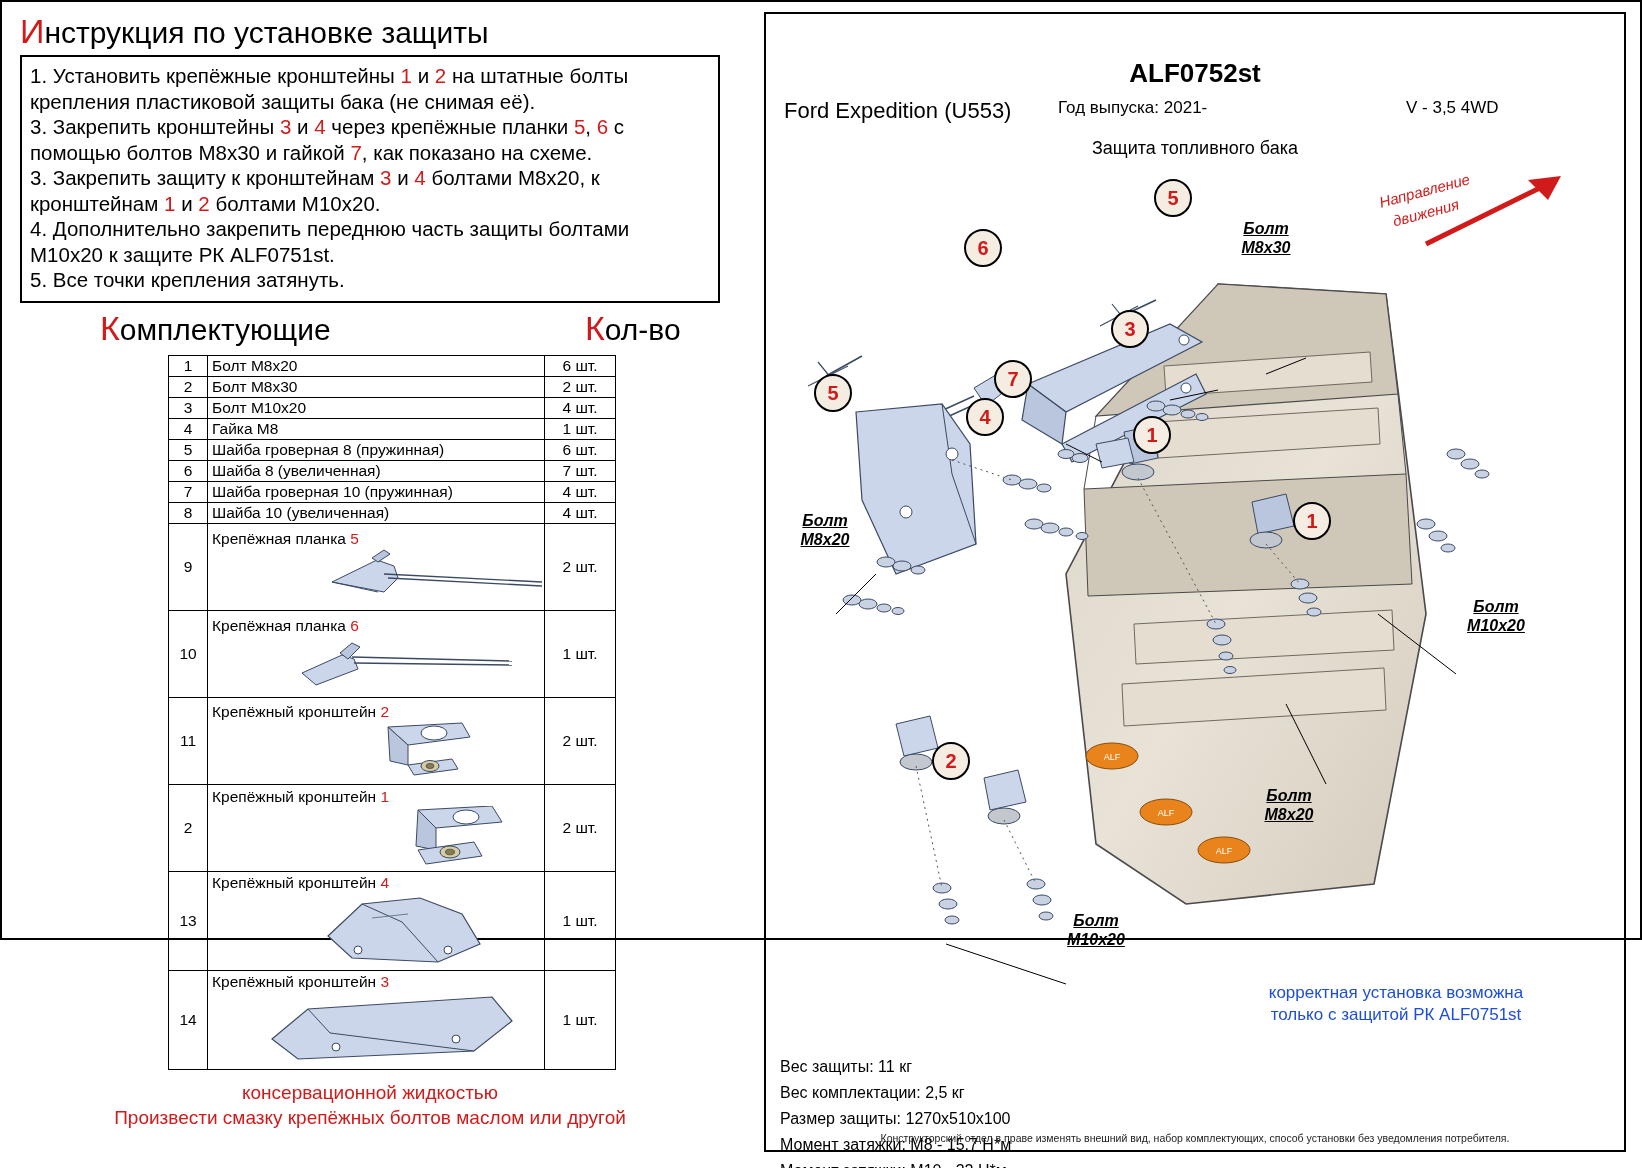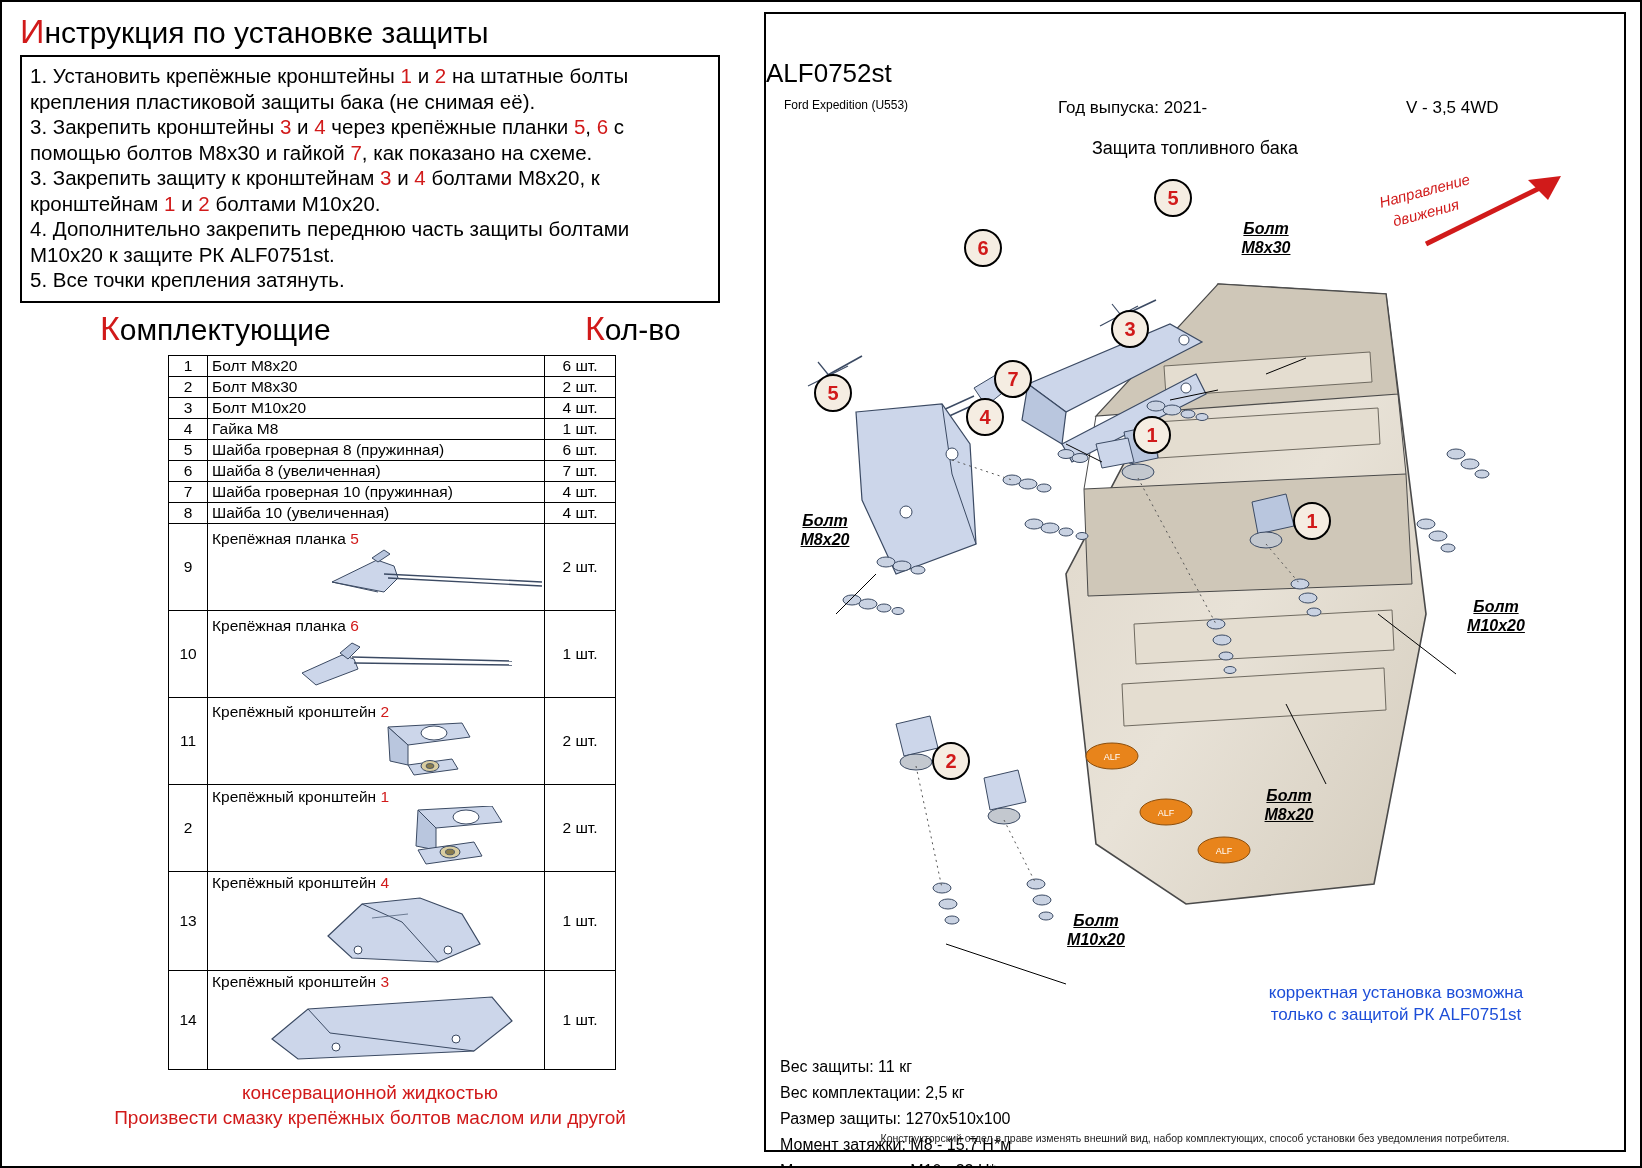--- a/index.html
+++ b/index.html
@@ -1,17 +1,17 @@
 <!DOCTYPE html>
 <html><head>
 <meta charset="utf-8">
 <style>
   html,body{margin:0;padding:0;background:#fff;}
   body{width:1642px;height:1168px;font-family:"Liberation Sans",sans-serif;color:#000;position:relative;overflow:hidden;}
-  .page{position:absolute;left:0;top:0;width:1642px;height:1168px;border:2px solid #000;box-sizing:border-box;}
+  .page{position:absolute;left:0;top:0;width:1642px;height:940px;border:2px solid #000;box-sizing:border-box;}
 
   
   .left{position:absolute;left:18px;top:10px;width:740px;}
   .title-main{font-size:30px;letter-spacing:0px;white-space:nowrap;}
   .title-main .cap{color:#d11a1a;font-size:34px;}
 
   .instr-box{margin-top:4px;width:700px;border:2px solid #000;box-sizing:border-box;padding:6px 8px 8px 8px;}
   .instr-line{font-size:20.5px;line-height:25.5px;}
   .r{color:#d11a1a;font-weight:400;}
 
@@ -30,23 +30,23 @@
   tr.tall2 td{height:96px;}
 
   .note-red{color:#d11a1a;font-size:19px;text-align:center;width:700px;margin-top:10px;line-height:25px;}
 
   
   .sketch{position:relative;width:100%;height:100%;}
   svg.s{position:absolute;left:0;top:0;}
 
   
   .right{position:absolute;left:762px;top:10px;width:862px;height:1140px;border:2px solid #000;box-sizing:border-box;}
-  .code{position:absolute;left:0;right:0;top:44px;font-size:26px;font-weight:normal;}
+  .code{position:absolute;left:0;right:0;top:44px;text-align:center;font-size:26px;font-weight:bold;}
   .hdr2{position:absolute;left:0;right:0;top:84px;height:24px;}
-  .hdr2 .model{position:absolute;left:18px;top:0;font-size:12px;}
+  .hdr2 .model{position:absolute;left:18px;top:0;font-size:22px;}
   .hdr2 .year{position:absolute;left:292px;top:0;font-size:17px;}
   .hdr2 .eng{position:absolute;left:640px;top:0;font-size:17px;}
   .subttl{position:absolute;left:0;right:0;top:124px;text-align:center;font-size:18px;}
 
   .dirn{position:absolute;left:612px;top:168px;width:180px;height:60px;}
   .dirn .t1{position:absolute;left:0;top:0;font-size:15px;color:#d11a1a;transform:rotate(-15deg);font-style:italic;}
   .dirn .t2{position:absolute;left:14px;top:22px;font-size:15px;color:#d11a1a;transform:rotate(-15deg);font-style:italic;}
 
   .lbl{position:absolute;font-size:16px;font-style:italic;font-weight:bold;text-align:center;line-height:19px;}
   .lbl .u{text-decoration:underline;}

